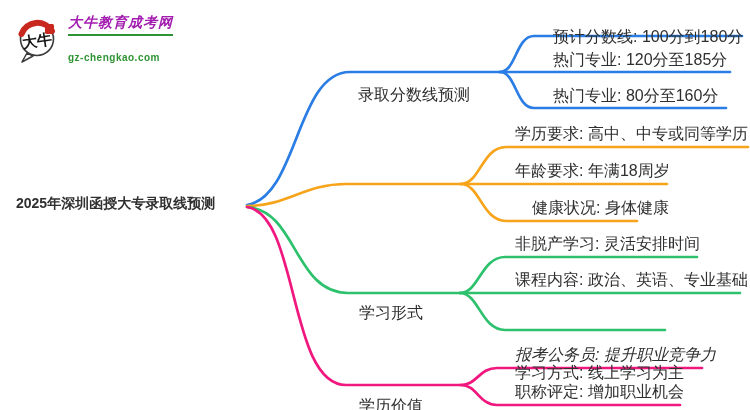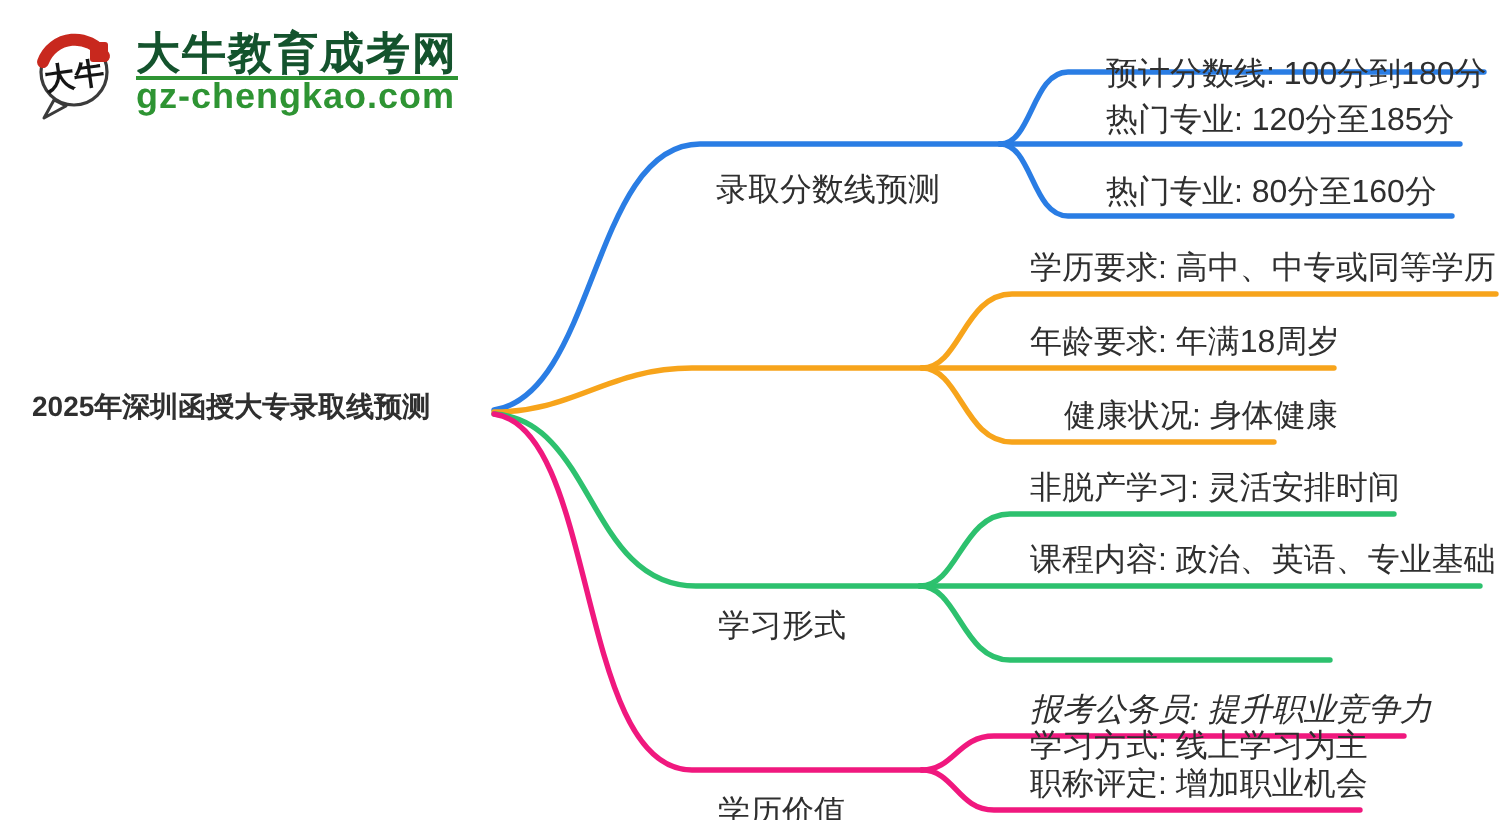--- a/index.html
+++ b/index.html
@@ -17,25 +17,25 @@
     white-space:nowrap;
     font-weight:500;
   }
   .root-label{font-size:14px;font-weight:600;letter-spacing:0px;}
   .branch-label{font-size:16px;margin-top:36px;}
   .leaf-label{font-size:16px;}
   
   .logo{position:absolute;left:12px;top:12px;display:flex;align-items:center;gap:6px;}
   .logo-text{display:flex;flex-direction:column;}
   .logo-title{
-    color:#14532d;font-size:22px;font-weight:bold;letter-spacing:1px;line-height:21px;
+    color:#a21caf;font-size:14px;font-weight:bold;letter-spacing:1px;line-height:21px;font-style:italic;
   }
   .logo-domain{
-    color:#2e9433;font-size:18px;font-weight:bold;letter-spacing:0.5px;
-    border-top:2px solid #2e9433;padding-top:1px;margin-top:1px;line-height:15px;
+    color:#2e9433;font-size:10px;font-weight:bold;letter-spacing:0.5px;
+    border-top:2px solid #2e9433;padding-top:14px;margin-top:1px;line-height:15px;
   }
 </style>
 </head>
 <body>
 
 <div id="canvas">
 
   <svg id="wires" viewBox="0 0 750 410">
 
     <g fill="none" stroke-width="2.7" stroke-linecap="round">

